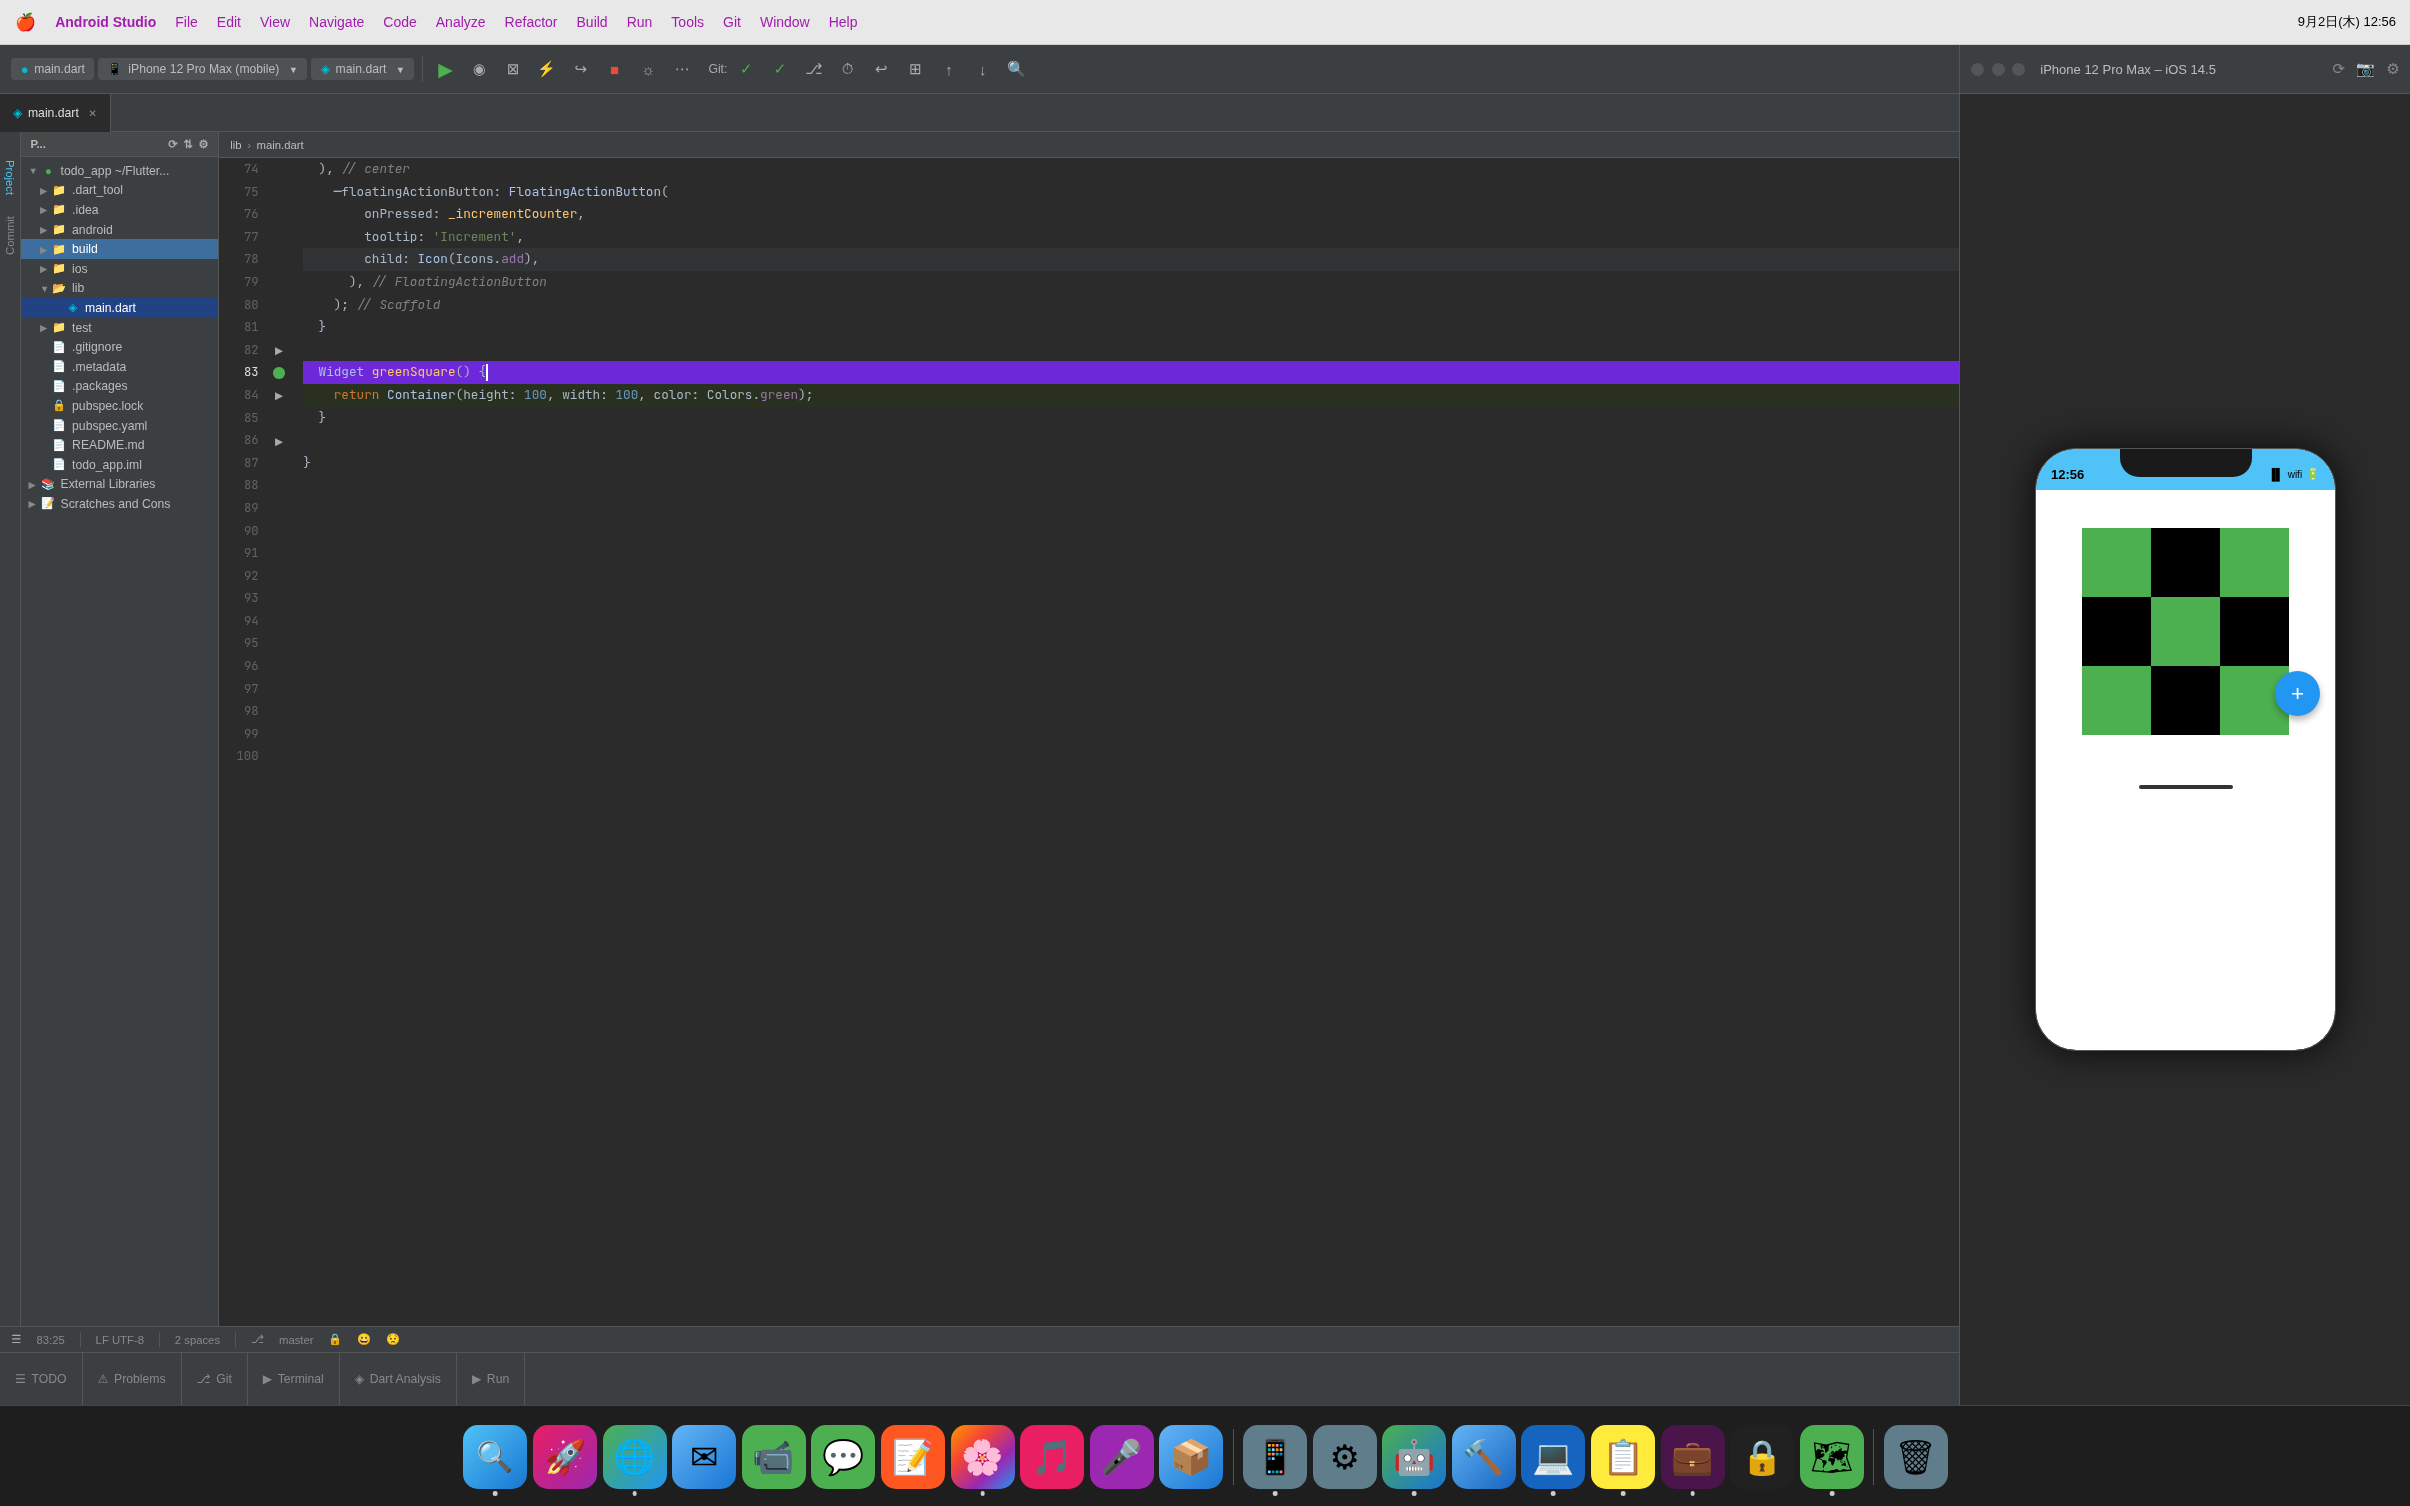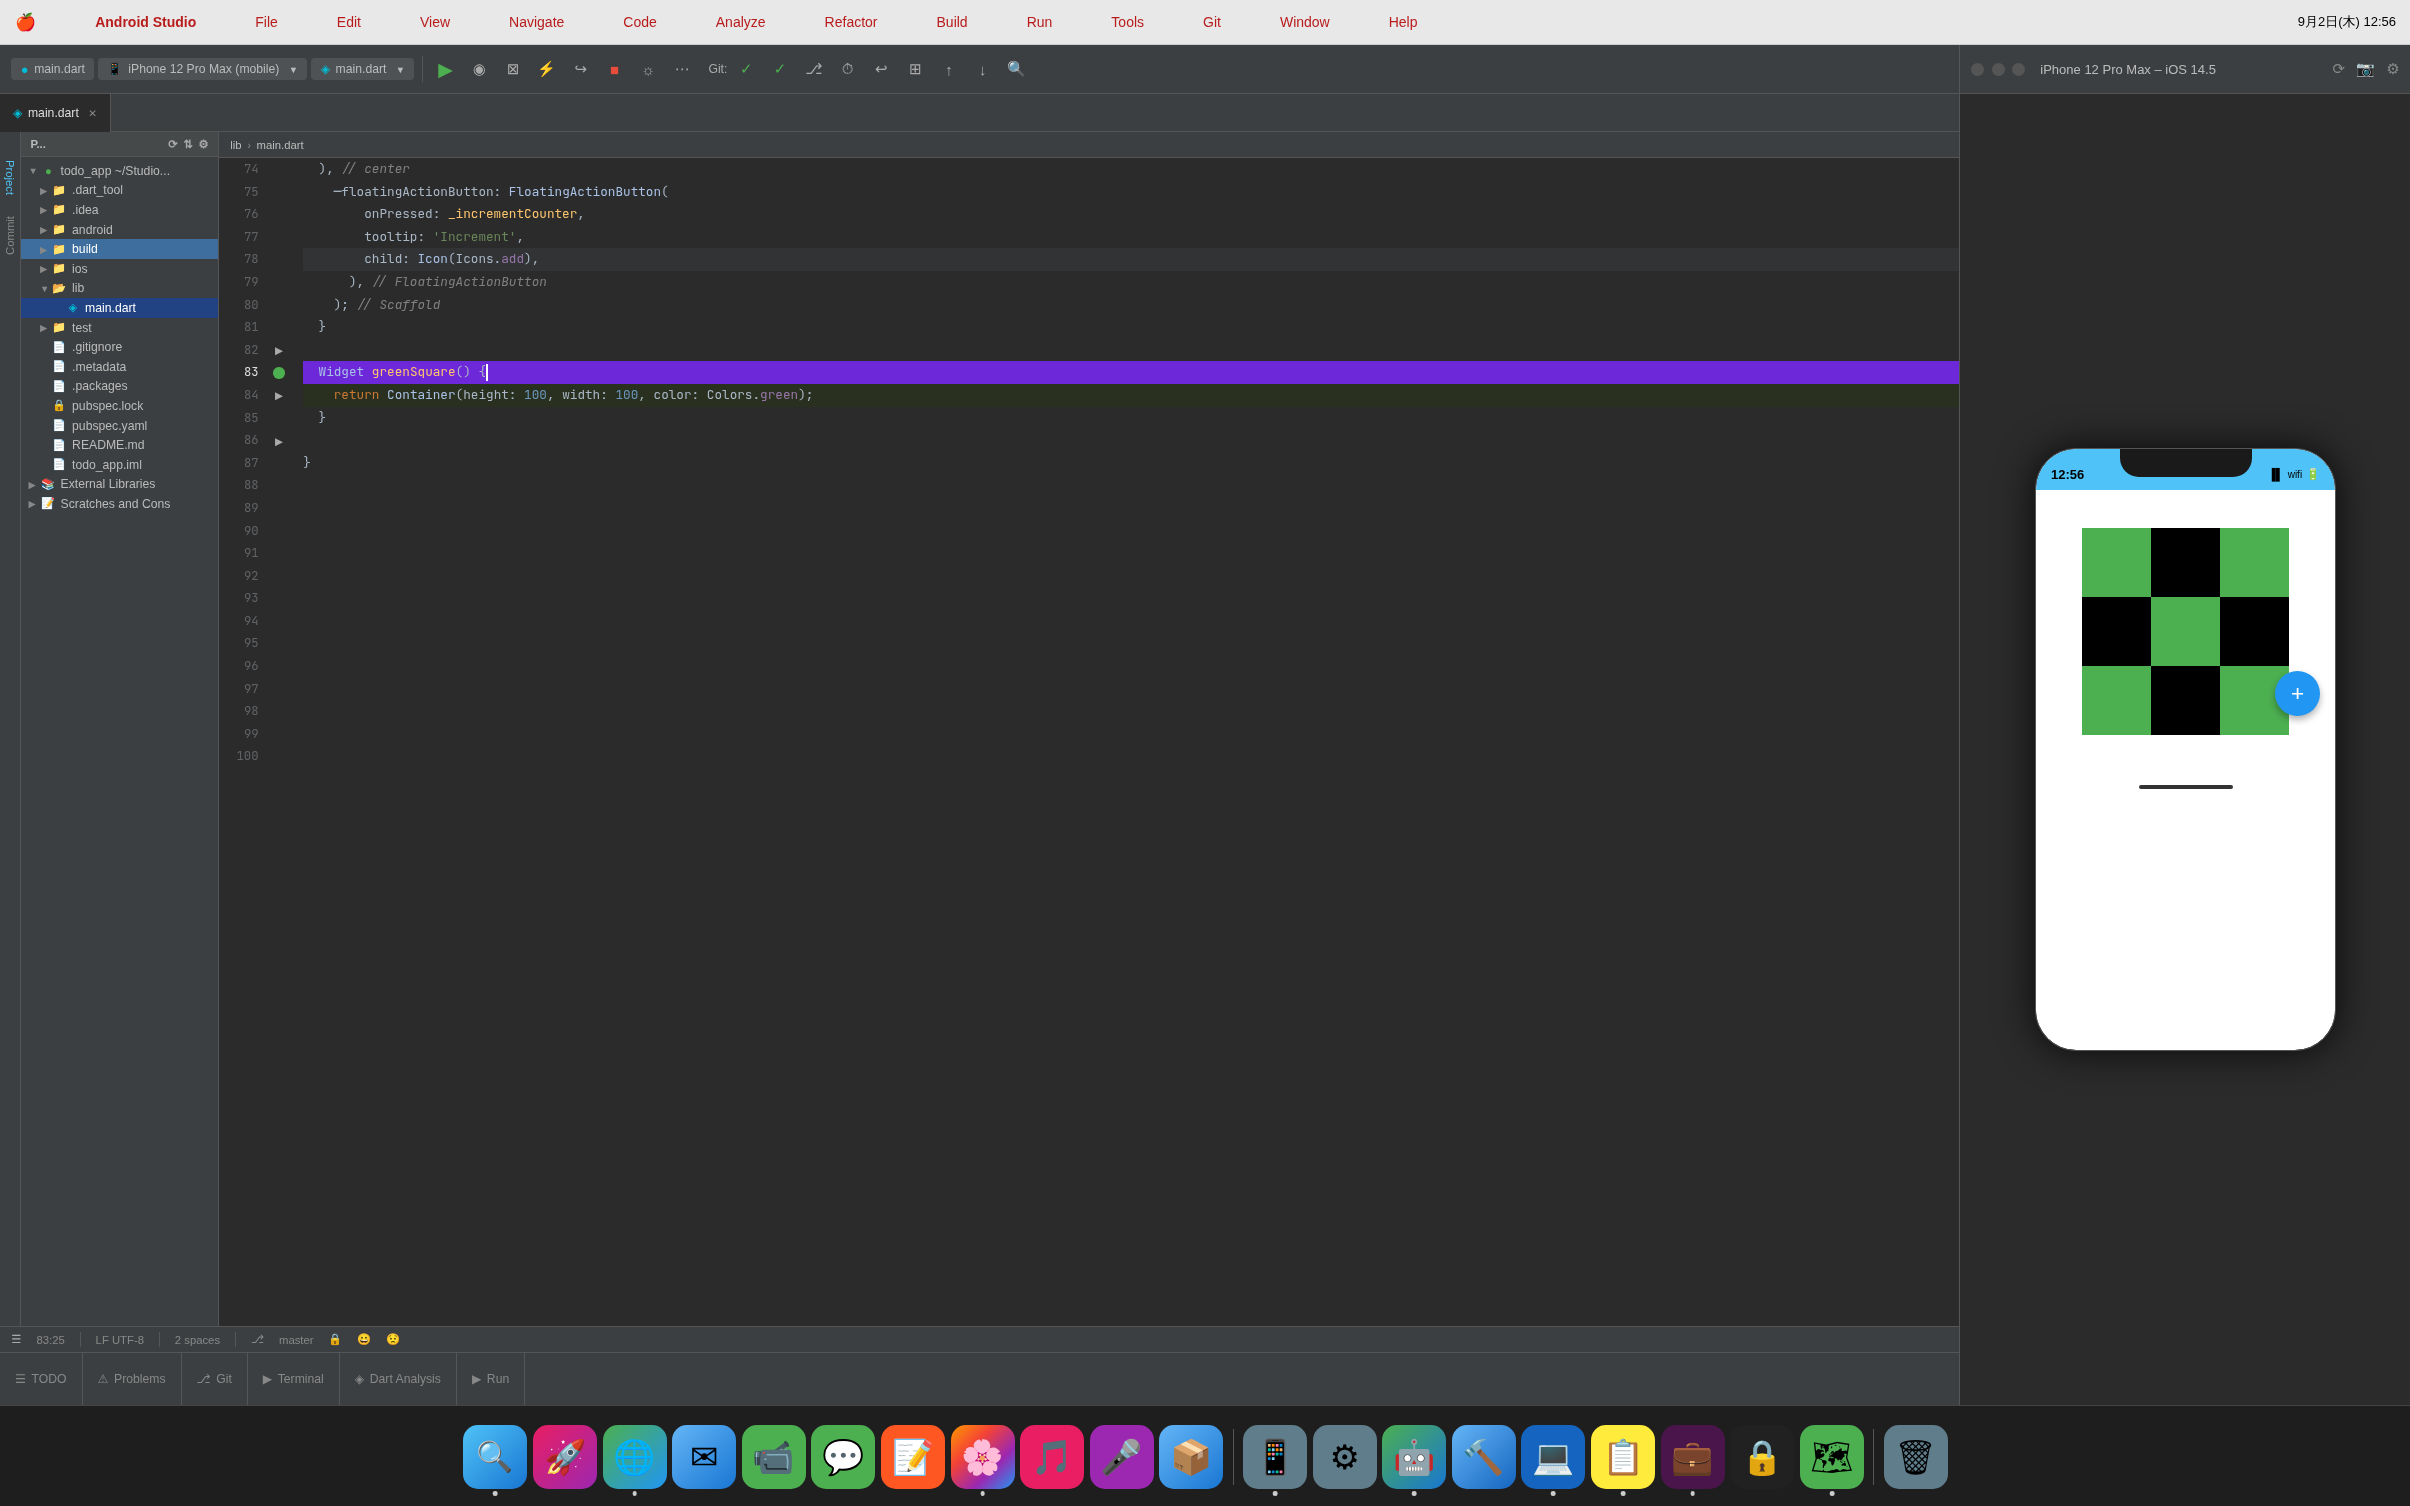--- a/index.html
+++ b/index.html
@@ -23,23 +23,22 @@
       align-items: center;
       padding: 0 15px;
       gap: 19px;
       z-index: 100;
       border-bottom: 0.9px solid #ccc;
     }
     .menubar-apple { font-size: 17px; }
     .menubar-item {
       font-size: 14px;
       font-weight: 500;
-      color: #b91c1c;
+      color: #a21caf;
       cursor: pointer;
-      margin-left: 40px;
     }
     .menubar-item.bold { font-weight: 700; }
     .menubar-right {
       margin-left: auto;
       display: flex;
       align-items: center;
       gap: 11.3px;
       font-size: 13px;
     }
 
@@ -669,21 +668,21 @@
           <span>⟳</span>
           <span>⇅</span>
           <span>⚙</span>
         </span>
       </div>
       <div class="project-tree">
 
         <div class="tree-item">
           <span class="tree-arrow">▼</span>
           <span class="tree-icon" style="color:#4caf50;">●</span>
-          <span>todo_app  ~/Studio...</span>
+          <span>todo_app  ~/Flutter...</span>
         </div>
 
         <div class="tree-item indent-1">
           <span class="tree-arrow">▶</span>
           <span class="tree-icon folder-icon">📁</span>
           <span>.dart_tool</span>
         </div>
 
         <div class="tree-item indent-1">
           <span class="tree-arrow">▶</span>

